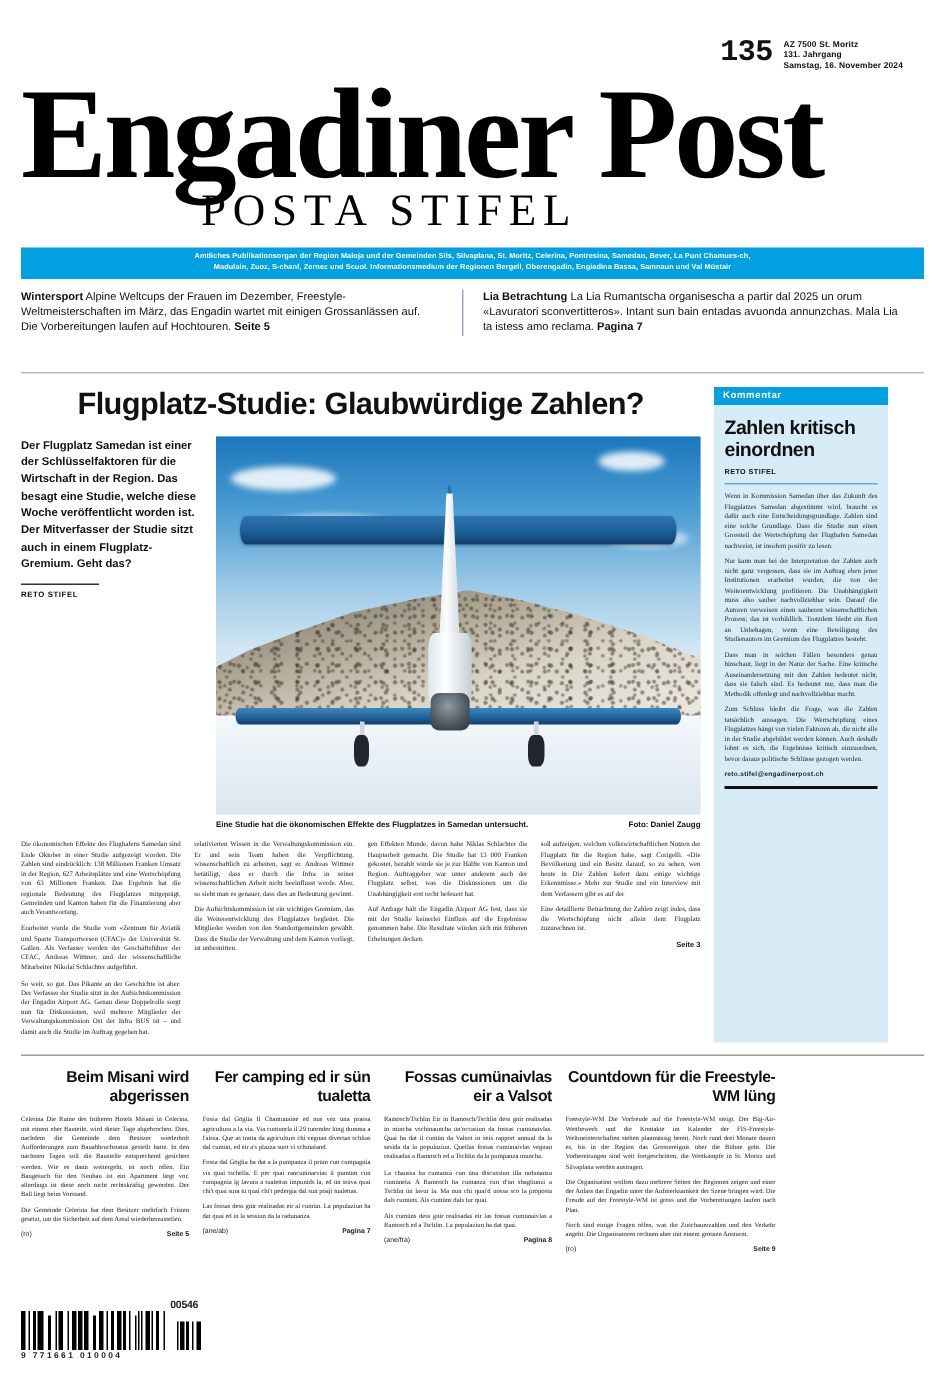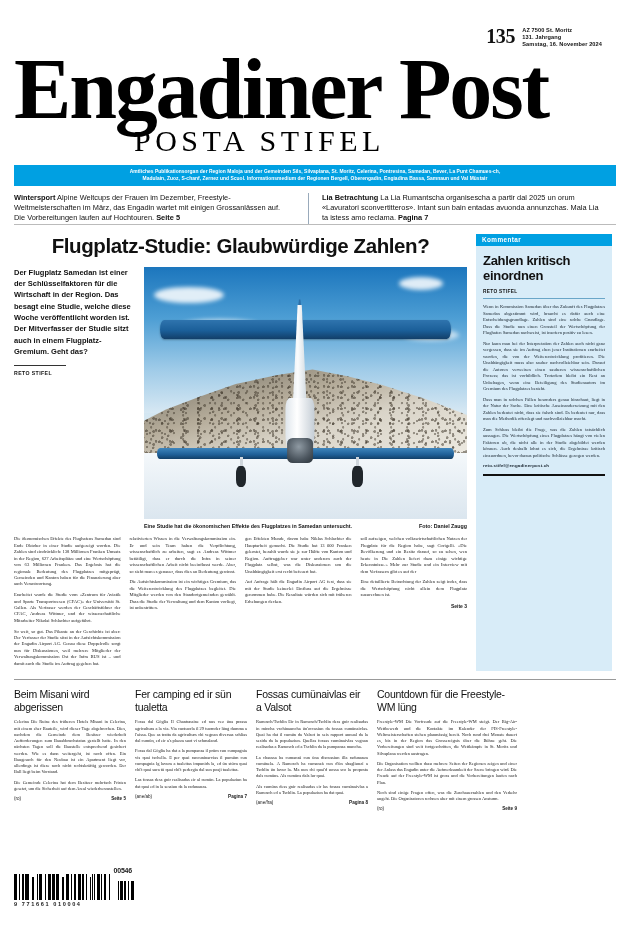--- a/index.html
+++ b/index.html
@@ -29,21 +29,21 @@
     padding-top: 26px;
   }
   .issue-block {
     display: flex;
     align-items: flex-start;
     justify-content: flex-end;
     gap: 7px;
     padding-right: 14px;
   }
   .issue-number {
-    font-family: Liberation Serif, serif;
+    font-family: Liberation Mono, monospace;
     font-weight: bold;
     font-size: 20px;
     line-height: 20px;
     letter-spacing: -0.3px;
     color: #111;
   }
   .issue-meta {
     font-size: 5.6px;
     line-height: 7.2px;
     font-weight: bold;
@@ -85,21 +85,21 @@
     font-size: 4.9px;
     line-height: 7.2px;
     font-weight: bold;
     letter-spacing: 0.05px;
   }
 
   
   .teaser-row {
     display: flex;
     margin-top: 7px;
-    padding-bottom: 0;
+    padding-bottom: 24px;
     border-bottom: 0.8px solid #bbb;
   }
   .teaser {
     flex: 1;
     font-size: 7.4px;
     line-height: 10.4px;
     padding-right: 16px;
     color: #111;
   }
   .teaser + .teaser {
@@ -112,21 +112,21 @@
   .main-grid {
     display: flex;
     margin-top: 9px;
   }
   .main-left {
     width: 462px;
     padding-right: 9px;
     box-sizing: border-box;
   }
   .main-right {
-    width: 136px;
+    width: 116px;
     box-sizing: border-box;
   }
 
   .lead-headline {
     font-family: "Liberation Sans", sans-serif;
     font-weight: bold;
     font-size: 20.5px;
     line-height: 24px;
     letter-spacing: -0.4px;
     color: #111;
@@ -388,24 +388,24 @@
     margin-top: 8px;
   }
   .lower-grid {
     display: flex;
     margin-top: 8px;
     gap: 9px;
   }
   .lower-col { width: 112px; }
   .lower-col.last { width: 140px; }
   .lower-head {
-    font-weight: normal;
+    font-weight: bold;
     font-size: 10.5px;
     line-height: 12.5px;
-    text-align: left;
+    text-align: right;
     letter-spacing: -0.25px;
     color: #111;
     margin-bottom: 6px;
     min-height: 25px;
   }
   .lower-body {
     font-size: 4.45px;
     line-height: 6.25px;
     text-align: justify;
     font-family: "Liberation Serif", serif;

